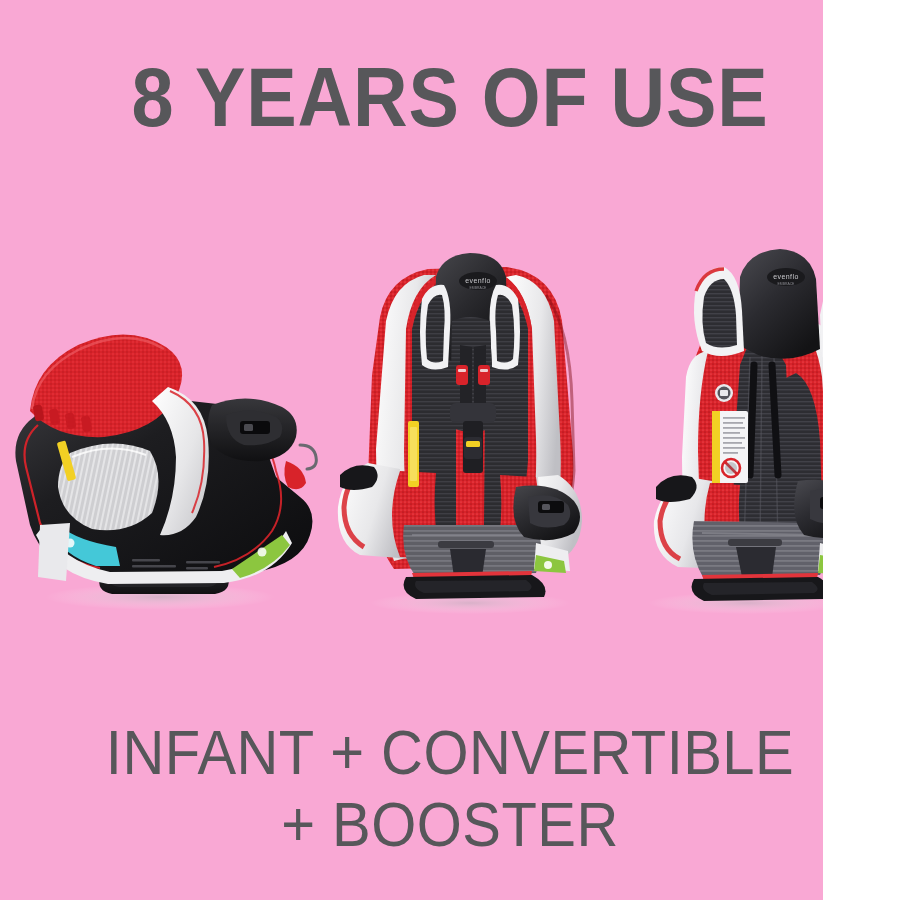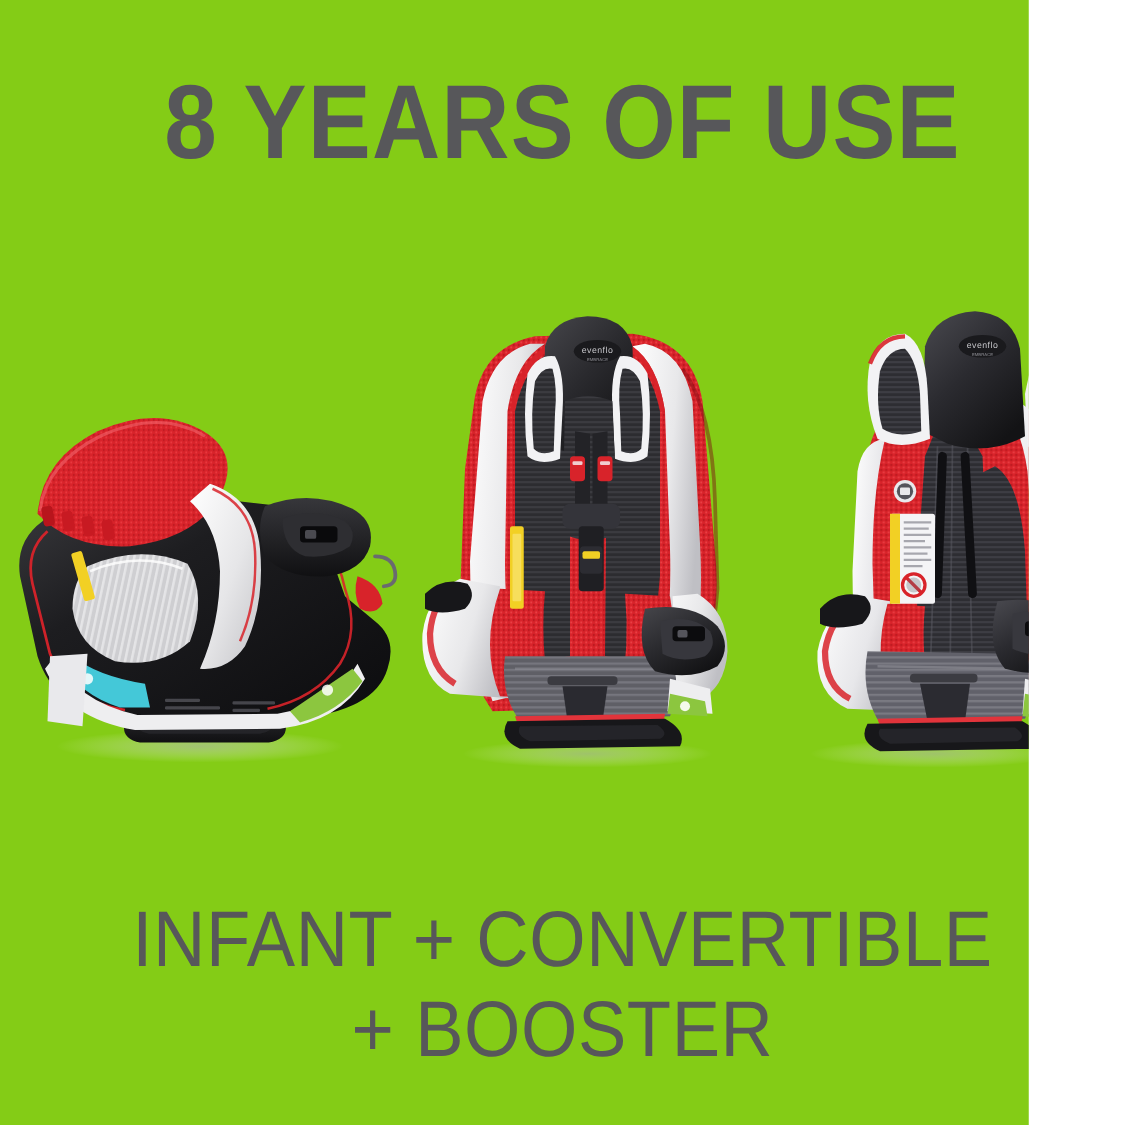--- a/index.html
+++ b/index.html
@@ -7,21 +7,21 @@
     padding: 0;
     background: #ffffff;
   }
   body {
     font-family: "Liberation Sans", sans-serif;
   }
   #poster {
     position: relative;
     width: 823px;
     height: 900px;
-    background: #84cc16;
+    background: #f9a8d4;
     overflow: hidden;
   }
   .headline {
     position: absolute;
     left: 0;
     top: 50px;
     width: 900px;
     text-align: center;
     color: #57575a;
     font-family: "Liberation Sans", sans-serif;

